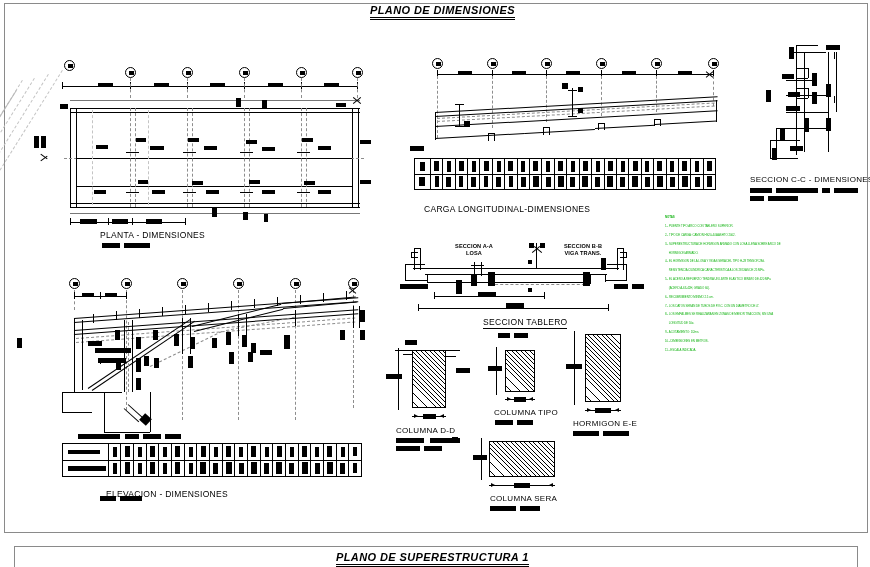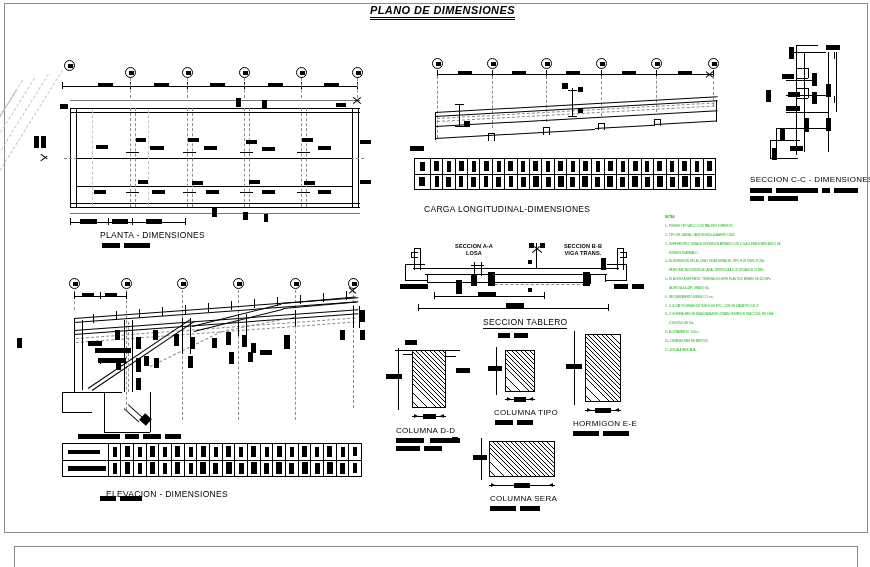--- a/index.html
+++ b/index.html
@@ -872,14 +872,15 @@
     <div class="arrowL" style="left:549px;top:483px;"></div>
     <div class="ln" style="left:489px;top:485px;width:66px;height:1px;"></div>
     <div class="blk" style="left:514px;top:483px;width:16px;height:5px;"></div>
     <div class="blk" style="left:452px;top:437px;width:6px;height:5px;"></div>
     <div class="view-title" style="left:490px;top:494px;font-size:8px;">COLUMNA SERA</div>
     <div class="blk" style="left:490px;top:506px;width:26px;height:5px;"></div>
     <div class="blk" style="left:520px;top:506px;width:20px;height:5px;"></div>
   </div>
 
   <div class="frame" style="left:14px;top:546px;width:842px;height:40px;"></div>
+  <div class="sheet-title" style="left:336px;top:551px;">PLANO DE SUPERESTRUCTURA 1</div>
 
 </div>
 
 </body></html>

